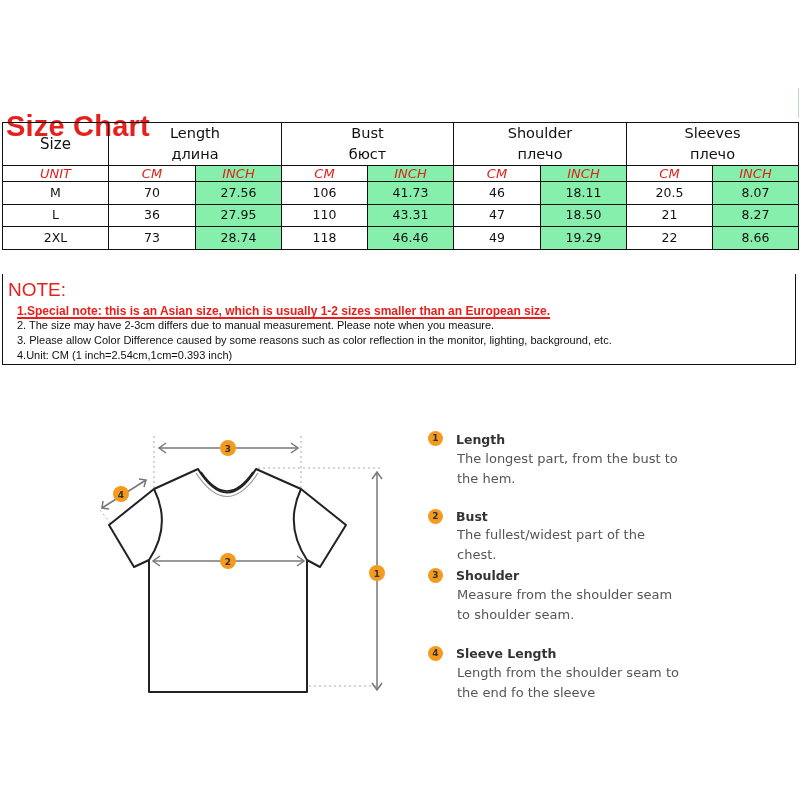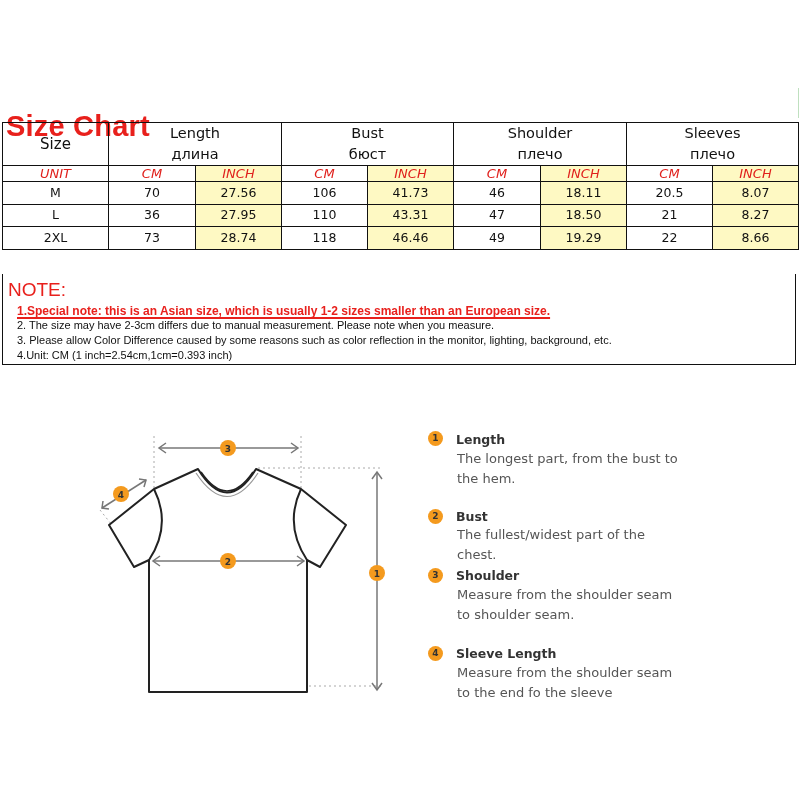--- a/index.html
+++ b/index.html
@@ -5,21 +5,21 @@
   html,body{margin:0;padding:0;background:#fff;}
   body{width:800px;height:800px;position:relative;overflow:hidden;font-family:"Liberation Sans",sans-serif;}
   .title{position:absolute;left:6px;top:86px;font-family:Liberation Sans, sans-serif;font-weight:bold;font-size:29px;color:#e8201c;letter-spacing:0.2px;margin-top:24px;}
   .gline{position:absolute;left:798px;top:88px;width:1px;height:30px;background:#bfe0bf;}
   table.chart{position:absolute;left:2px;top:122px;border-collapse:collapse;table-layout:fixed;}
   table.chart td{border:1.5px solid #111;text-align:center;padding:0;font-family:"DejaVu Sans",sans-serif;color:#111;overflow:hidden;white-space:nowrap;}
   .hdr td{height:42px;font-size:14.5px;line-height:21px;}
   .hdr td.sz{font-size:15px;}
   .unit td{height:15px;font-size:13px;color:#e0201c !important;line-height:14px;font-style:italic;}
   .data td{height:21.5px;font-size:12.5px;line-height:20px;}
-  td.g{background:#fef9c3;}
+  td.g{background:#86efac;}
   .notes{position:absolute;left:2px;top:274px;width:794px;height:91px;border:1.5px solid #111;border-top:none;box-sizing:border-box;}
   .note-title{position:absolute;left:5px;top:5px;font-size:19px;color:#e8201c;font-family:"Liberation Sans",sans-serif;}
   .n1{position:absolute;left:14px;top:30px;font-size:12px;font-weight:bold;color:#e8201c;text-decoration:underline;text-decoration-thickness:1.5px;text-underline-offset:2px;font-family:"Liberation Sans",sans-serif;white-space:nowrap;}
   .nx{position:absolute;left:14px;font-size:11px;color:#111;font-family:"Liberation Sans",sans-serif;white-space:nowrap;}
   .diagram{position:absolute;left:80px;top:420px;width:330px;height:290px;}
   .legend{position:absolute;left:428px;top:428px;width:260px;}
   .leg-item{position:absolute;left:0;width:260px;}
   .badge{position:absolute;left:0;width:15px;height:15px;border-radius:50%;background:#f49a1e;color:#333;font-size:9px;font-weight:bold;text-align:center;line-height:15px;font-family:"DejaVu Sans",sans-serif;}
   .leg-title{position:absolute;left:28px;font-size:12.5px;font-weight:bold;color:#333;font-family:"DejaVu Sans",sans-serif;white-space:nowrap;}
   .leg-desc{position:absolute;left:29px;width:225px;font-size:13px;color:#555;line-height:19.5px;font-family:"DejaVu Sans",sans-serif;}
@@ -172,15 +172,15 @@
     <div class="leg-desc" style="top:16px">The fullest/widest part of the chest.</div>
   </div>
   <div class="leg-item" style="top:140px">
     <div class="badge" style="top:0">3</div>
     <div class="leg-title" style="top:0">Shoulder</div>
     <div class="leg-desc" style="top:17px">Measure from the shoulder seam to shoulder seam.</div>
   </div>
   <div class="leg-item" style="top:218px">
     <div class="badge" style="top:0">4</div>
     <div class="leg-title" style="top:0">Sleeve Length</div>
-    <div class="leg-desc" style="top:17px">Measure from the shoulder seam to the end fo the sleeve</div>
+    <div class="leg-desc" style="top:17px">Length from the shoulder seam to the end fo the sleeve</div>
   </div>
 </div>
 
 </body></html>

